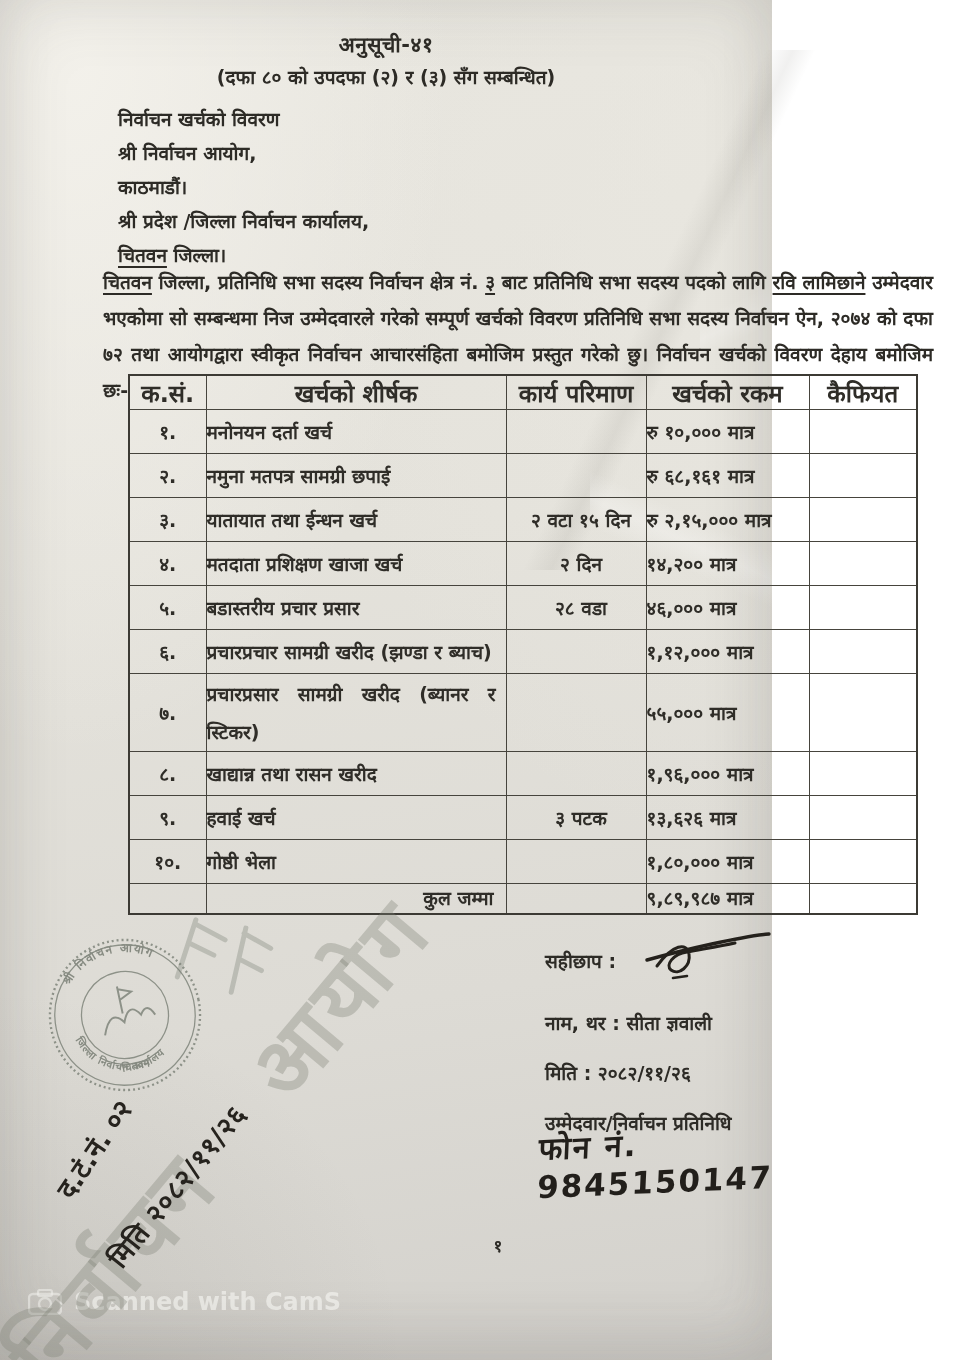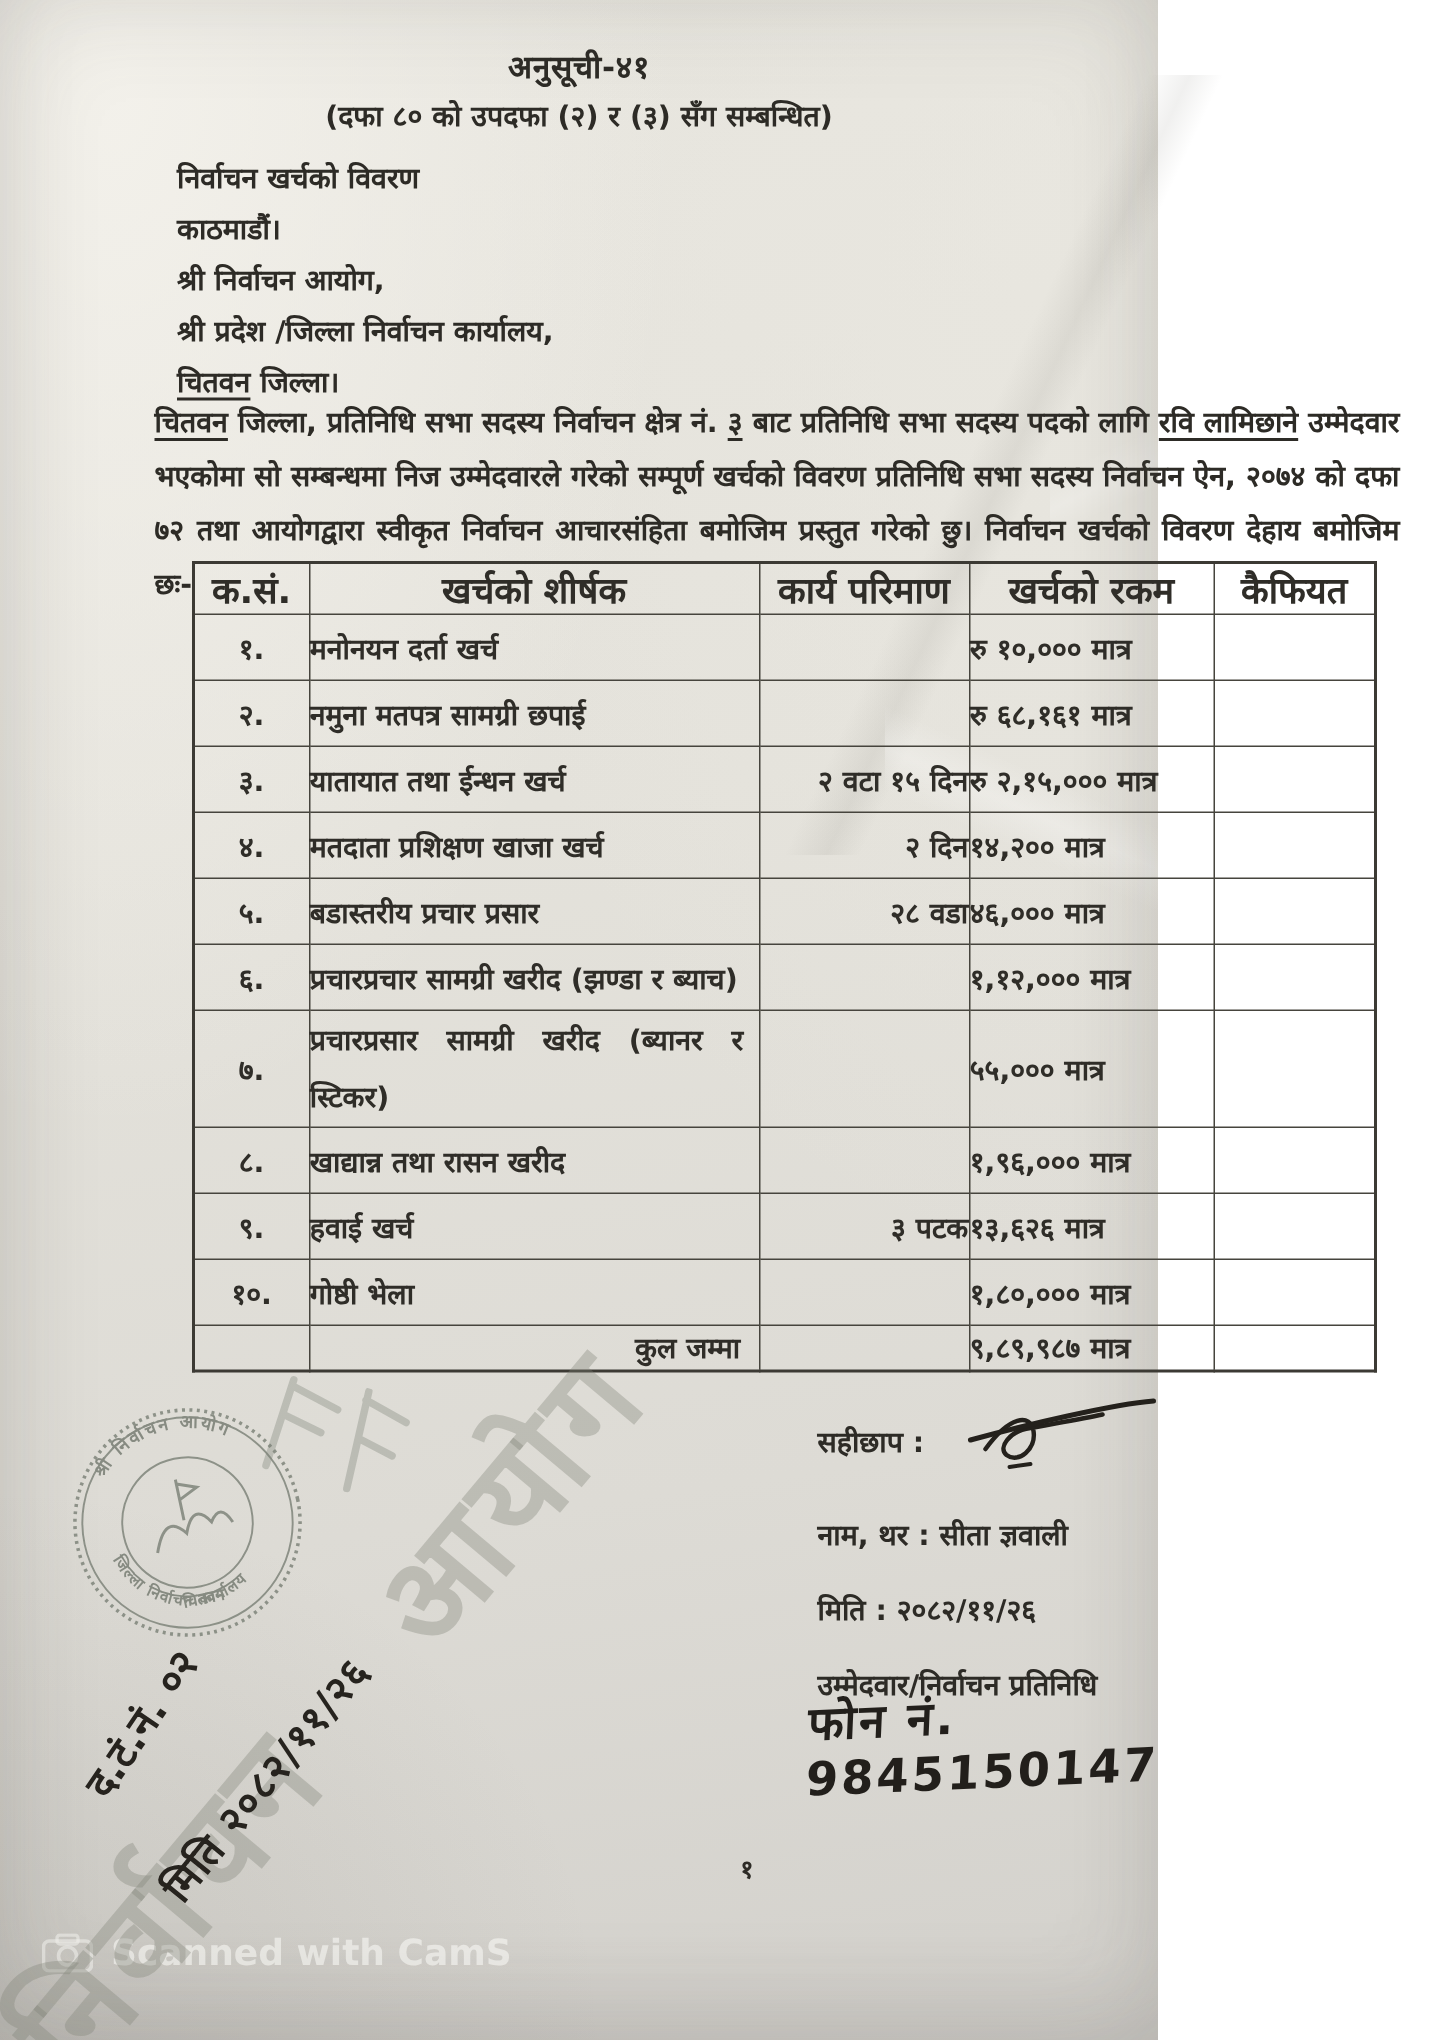--- a/index.html
+++ b/index.html
@@ -47,21 +47,21 @@
   .expense-table th,.expense-table td{ border:1.5px solid #46443d; vertical-align:middle; }
   .expense-table{ border:2px solid #3c3a34; }
   .expense-table thead tr{ height:28px; }
   .expense-table thead th{ font-size:24px; font-weight:700; text-align:center;margin-left:18px; }
   .expense-table tr.row{ height:44px; }
   .expense-table tr.row.tall{ height:78px; }
   .expense-table tr.total-row{ height:30px; }
   .c-sn{ text-align:center; }
   .c-title{ padding-left:0; text-align:left; }
   .tall .c-title{ line-height:38px; text-align:justify; padding-right:10px; }
-  .c-qty{ padding-left:10px; text-align:right; }
+  .c-qty{ padding-left:10px; text-align:center; }
   .c-amt{ text-align:left; }
   .total-label{ text-align:right !important; padding-right:12px; }
 
   .watermark-diagonal{ position:absolute; left:70px; top:1290px; width:1150px;
     transform-origin:0 100%; transform:rotate(-50deg);
     font-size:86px; font-weight:700; letter-spacing:6px; word-spacing:70px;
     color:rgba(126,129,118,.34); white-space:nowrap; z-index:5; pointer-events:none; }
 
   .sig-block{ position:absolute; left:545px; top:948px; font-size:19px; font-weight:700; z-index:3;}
   .sig-row{ margin-bottom:26px; height:24px;}
@@ -94,22 +94,22 @@
   <div class="crease c1"></div>
   <div class="crease c2"></div>
   <div class="crease c3"></div>
   <div class="crease c4"></div>
 
   <div class="doc-title">अनुसूची-४१</div>
   <div class="doc-subtitle">(दफा ८० को उपदफा (२) र (३) सँग सम्बन्धित)</div>
 
   <div class="address">
       <div class="line"><span>निर्वाचन खर्चको विवरण</span></div>
+      <div class="line"><span>श्री निर्वाचन आयोग,</span></div>
       <div class="line"><span>काठमाडौं।</span></div>
-      <div class="line"><span>श्री निर्वाचन आयोग,</span></div>
       <div class="line"><span>श्री प्रदेश /जिल्ला निर्वाचन कार्यालय,</span></div>
       <div class="line"><span class="u">चितवन</span><span> जिल्ला।</span></div>
     </div>
 
   <div class="intro"><span class="u">चितवन</span><span> जिल्ला, प्रतिनिधि सभा सदस्य निर्वाचन क्षेत्र नं. </span><span class="u">३</span><span> बाट प्रतिनिधि सभा सदस्य पदको लागि </span><span class="u">रवि लामिछाने</span><span> उम्मेदवार भएकोमा सो सम्बन्धमा निज उम्मेदवारले गरेको सम्पूर्ण खर्चको विवरण प्रतिनिधि सभा सदस्य निर्वाचन ऐन, २०७४ को दफा ७२ तथा आयोगद्वारा स्वीकृत निर्वाचन आचारसंहिता बमोजिम प्रस्तुत गरेको छु। निर्वाचन खर्चको विवरण देहाय बमोजिम छः-</span></div>
 
   <table class="expense-table">
     <colgroup>
       <col style="width:77px">
         <col style="width:300px">

